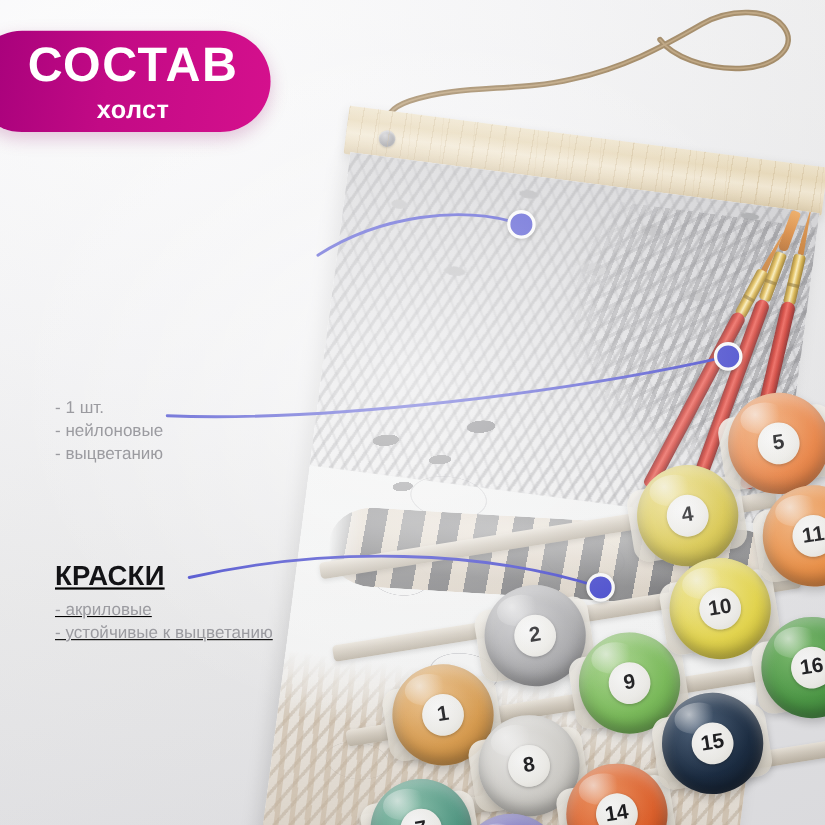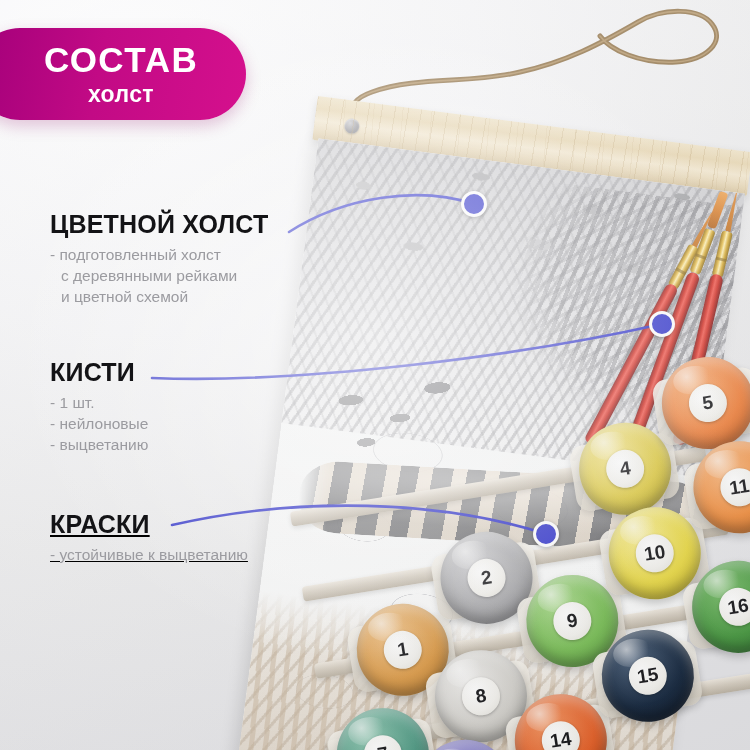--- a/index.html
+++ b/index.html
@@ -24,21 +24,21 @@
   
   .badge{
     position:absolute;left:-26px;top:28px;width:272px;height:92px;
     background:linear-gradient(100deg,#a3007a 0%,#c20a85 46%,#d5108d 100%);
     border-radius:46px;
     box-shadow:0 6px 16px rgba(140,0,100,.22);
     display:flex;flex-direction:column;align-items:center;justify-content:center;
     padding-left:22px;box-sizing:border-box;
   }
   .badge-l1{
-    color:#fff;font-weight:bold;font-size:35px;letter-spacing:1.4px;
+    color:#fff;font-weight:bold;font-size:44px;letter-spacing:1.4px;
     line-height:1;text-transform:uppercase;
   }
   .badge-l2{
     color:#fff;font-weight:bold;font-size:23px;line-height:1;margin-top:6px;
     letter-spacing:.4px;
   }
 
   
   .callout{position:absolute;}
   .callout h3{
@@ -375,32 +375,26 @@
   <div class="dot" style="left:649px;top:311px;"></div>
   <div class="dot" style="left:533px;top:521px;"></div>
 
   <div class="vignette"></div>
 
   <div class="badge">
     <div class="badge-l1">СОСТАВ</div>
     <div class="badge-l2">холст</div>
   </div>
 
-  <div class="callout" id="c-canvas">
-    <h3>ЦВЕТНОЙ ХОЛСТ</h3>
-    <div class="line">- подготовленный холст</div>
-    <div class="line ind">с деревянными рейками</div>
-    <div class="line ind">и цветной схемой</div>
-  </div>
 
   <div class="callout" id="c-brushes">
-    <h3>КИСТИ</h3>
     <div class="line">- 1 шт.</div>
     <div class="line">- нейлоновые</div>
     <div class="line">- выцветанию</div>
   </div>
 
   <div class="callout" id="c-paints">
     <h3>КРАСКИ</h3>
+    <div class="line">- акриловые</div>
     <div class="line">- устойчивые к выцветанию</div>
   </div>
 
 </div>
 
 </body></html>

